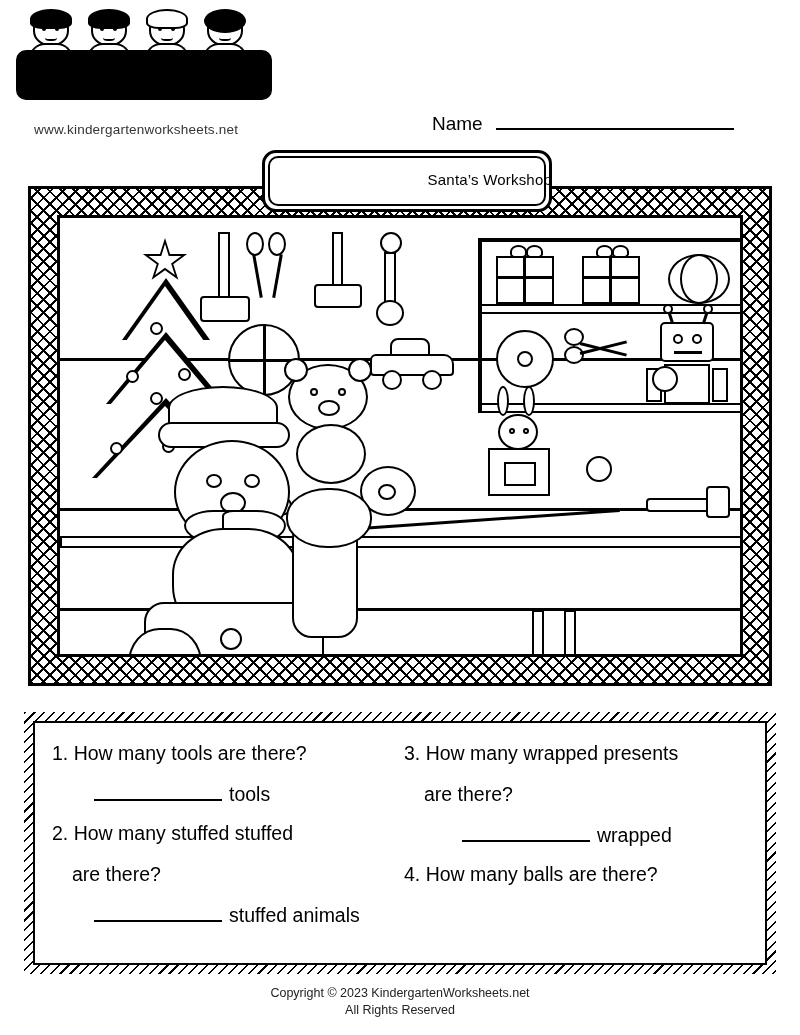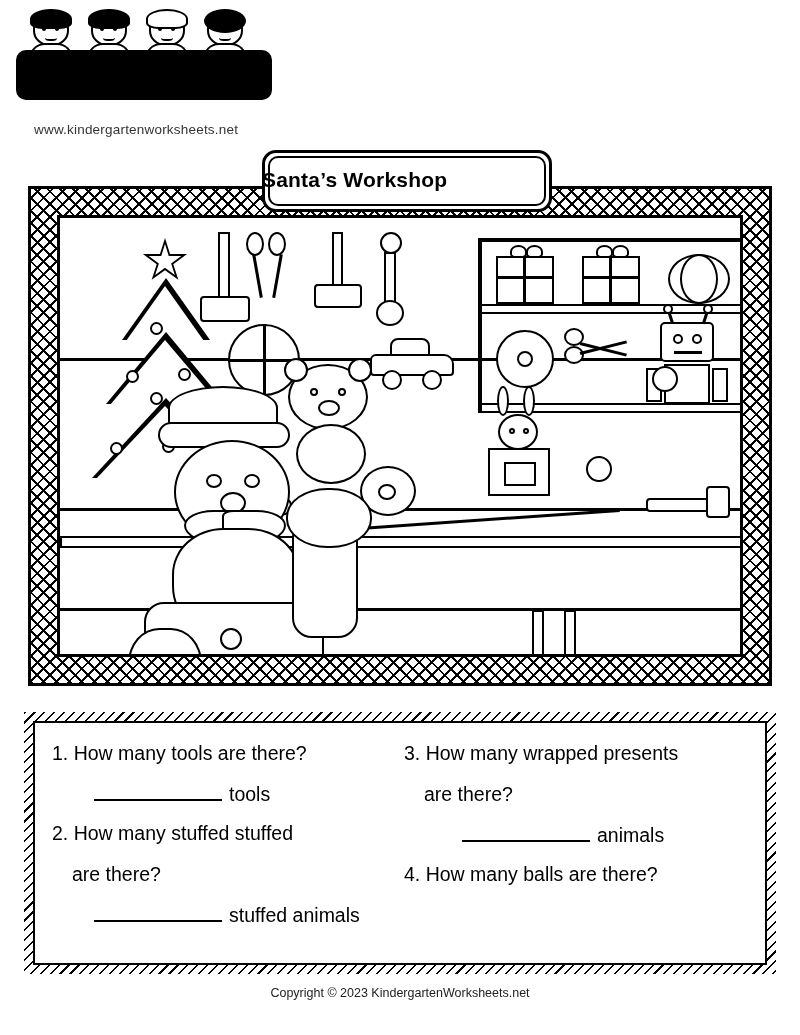--- a/index.html
+++ b/index.html
@@ -185,23 +185,23 @@
     position: absolute;
     left: 6px; right: 6px; top: 6px; bottom: 6px;
     border: 2px solid #000;
     border-radius: 10px;
     background: #fff;
   }
   .banner-text {
     position: absolute;
     inset: 0;
     line-height: 60px;
-    text-align: left;
-    font-size: 21px;
-    font-weight: 700;
+    text-align: right;
+    font-size: 15px;
+    font-weight: 400;
     letter-spacing: 0.2px;
   }
   .frame {
     position: absolute;
     left: 0;
     top: 36px;
     width: 744px;
     height: 500px;
     border: 3px solid #000;
     box-sizing: border-box;
@@ -408,20 +408,24 @@
             <div class="smile"></div>
           <div class="body"></div>
         </div>
       </div>
       <div class="logo-plate"></div>
     </div>
     <div class="logo-url">www.kindergartenworksheets.net</div>
   </div>
 
 
+  <div class="name-row">
+    <span class="name-label">Name</span>
+    <span class="name-line"></span>
+  </div>
 </div>
 
 <div class="picture-area">
 
   <div class="banner">
     <div class="banner-outer"></div>
     <div class="banner-inner"></div>
     <div class="banner-text">Santa’s Workshop</div>
   </div>
 
@@ -621,24 +625,25 @@
     </div>
   </div>
 
   <div class="qcol right">
     <div class="q">
       <span>3.</span>
       <span>How many wrapped presents</span>
     </div>
     <div class="q indent">are there?</div>
     <div class="ansrow r">
-      <span class="ansline"></span><span>animals</span>
+      <span class="ansline"></span><span>wrapped</span>
     </div>
     <div class="q">
       <span>4.</span>
       <span>How many balls are there?</span>
     </div>
   </div>
 </div>
 
 <div class="footer">
   <div>Copyright © 2023 KindergartenWorksheets.net</div>
+  <div>All Rights Reserved</div>
 </div>
 
 </body></html>

